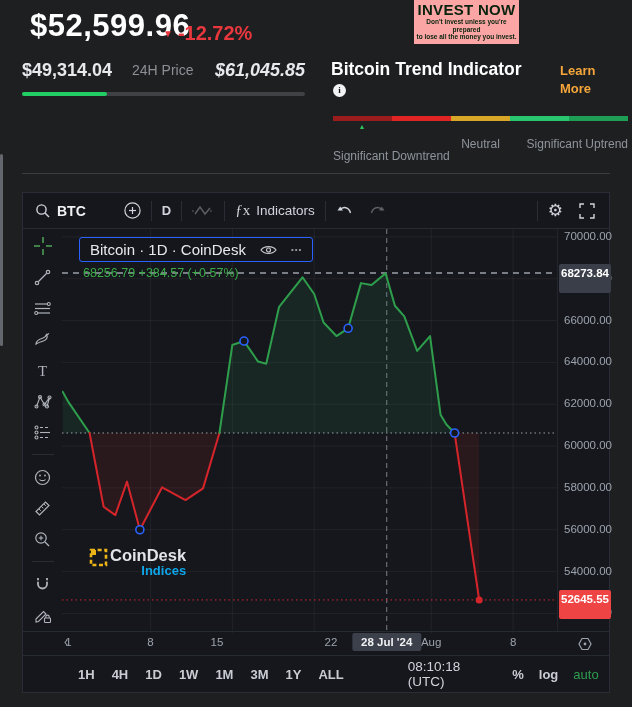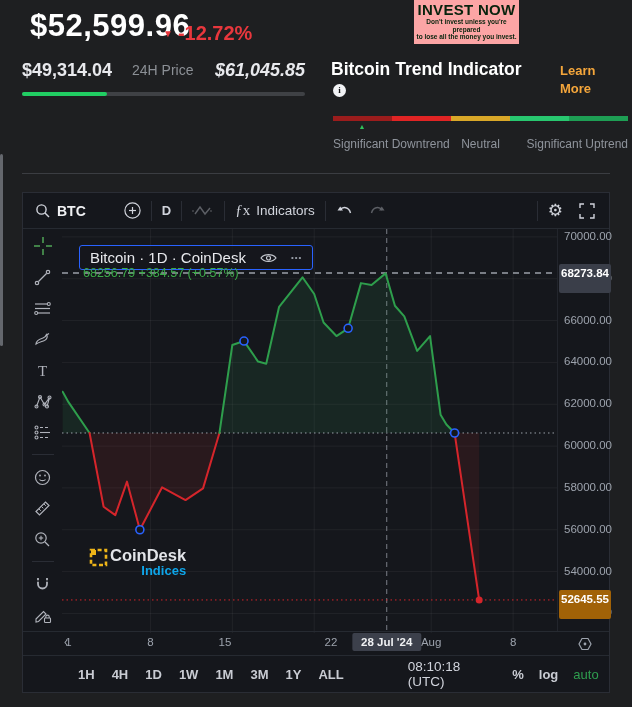--- a/index.html
+++ b/index.html
@@ -25,21 +25,21 @@
   .range-high { position:absolute; left:215px; top:60px; font-size:18px; font-weight:bold;font-style:italic; }
   .pbar { position:absolute; left:22px; top:92px; width:283px; height:4px; background:#3f4145; border-radius:2px; }
   .pbar-fill { height:4px; background:#21ce63; border-radius:2px; }
   .trend-title { position:absolute; left:331px; top:59px; font-size:17.5px; font-weight:bold; color:#ffffff; }
   .info-i { position:absolute; left:333px; top:84px; width:13px; height:13px; border-radius:50%; background:#f2f3f5; color:#141518; font-size:9px; font-weight:bold; text-align:center; line-height:13px; font-family:"Liberation Serif", serif; }
   .learn { position:absolute; left:560px; top:62px; font-size:13px; font-weight:bold; color:#f5a63b; line-height:18px; }
   .tbar { position:absolute; left:333px; top:116px; width:295px; height:5px; display:flex; }
   .tbar > div { flex:1; height:5px; }
   .tmarker { position:absolute; top:123px; font-size:7px; color:#2fc25a; transform:translateX(-50%); }
   .tlabels { position:absolute; left:333px; top:137px; width:295px; font-size:12px; color:#8f949c; }
-  .tl-a { position:absolute; left:0; }
+  .tl-a { position:absolute; left:0;margin-top:12px; }
   .tl-b { position:absolute; left:50%; transform:translateX(-50%); }
   .tl-c { position:absolute; right:0; }
   .hdr-divider { position:absolute; left:22px; top:173px; width:588px; height:1px; background:#3b3d42; }
   
   .panel { position:absolute; left:22px; top:192px; width:588px; height:501px; background:#15171c; border:1px solid #2a2d35; display:flex; flex-direction:column; }
   .tv-toolbar { height:36px; display:flex; align-items:center; border-bottom:1px solid #262a31; color:#d1d4dc; flex:0 0 36px; }
   .tv-toolbar svg { display:block; }
   .tbtn { display:flex; align-items:center; gap:6px; cursor:pointer; }
   .tv-sep { width:1px; height:20px; background:#2a2d35; margin:0 10px; }
   .sym-txt { font-size:14px; font-weight:bold; color:#f0f1f3; }
@@ -47,33 +47,33 @@
   .fx-txt { font-size:15px; font-family:"Liberation Serif", serif; }
   .ind-txt { font-size:13.5px; }
   .gear-glyph { font-size:17px; color:#cfd2d9; }
   .dim { opacity:.38; }
   .tv-body { flex:1; display:flex; min-height:0; }
   .tools { width:39px; flex:0 0 39px; display:flex; flex-direction:column; align-items:center; padding-top:8px; gap:13px; overflow:hidden; }
   .tools .sep { width:22px; height:1px; background:#2a2d35; flex:0 0 1px; }
   .tool { width:22px; height:18px; display:flex; align-items:center; justify-content:center; cursor:pointer; flex:0 0 18px; }
   .plot { position:relative; width:495px; flex:0 0 495px; }
   .plot svg.main { position:absolute; left:0; top:0; }
-  .legend { position:absolute; left:17px; top:16px; display:inline-flex; align-items:center; gap:14px; border:1px solid #2962ff; border-radius:3px; padding:3px 10px; background:rgba(21,23,28,.75); z-index:3; }
+  .legend { position:absolute; left:17px; top:8px; display:inline-flex; align-items:center; gap:14px; border:1px solid #2962ff; border-radius:3px; padding:3px 10px; background:rgba(21,23,28,.75); z-index:3; }
   .legend-title { font-size:15px; color:#e8e9ed; white-space:nowrap; }
   .legend-dots { font-size:8px; color:#9ba0aa; letter-spacing:1px; }
   .ohlc { position:absolute; left:21px; top:37px; font-size:12.5px; color:#3cab49; z-index:3; white-space:nowrap; }
   .wmark { position:absolute; left:26px; top:318px; display:flex; z-index:2; }
   .wmark-txt { display:flex; flex-direction:column; align-items:flex-end; }
   .wm1 { font-size:16.5px; font-weight:800; color:#e2e4e8; line-height:17px; }
   .wm2 { font-size:13px; font-weight:800; color:#0ea5e9; line-height:14px; }
   .paxis { position:relative; flex:1; border-left:1px solid #22252c; font-size:11.5px; color:#9da3ad; }
   .pa-lbl { position:absolute; left:6px; white-space:nowrap; }
   .pa-box { position:absolute; left:1px; width:52px; height:29px; line-height:19px; text-align:center; font-weight:bold; font-size:11.5px; border-radius:2px; z-index:2; }
   .pa-ref { background:#3a3e49; color:#ffffff; }
-  .pa-last { background:#a16207; color:#ffffff; }
+  .pa-last { background:#ef4444; color:#ffffff; }
   .taxis { position:relative; height:24px; flex:0 0 24px; border-top:1px solid #262a31; font-size:11.5px; color:#9da3ad; }
   .ta-lbl { position:absolute; top:4px; transform:translateX(-50%); }
   .ta-box { position:absolute; top:1px; transform:translateX(-50%); background:#3c404b; color:#f0f1f3; font-weight:bold; padding:3px 9px; border-radius:2px; white-space:nowrap; z-index:2; }
   .ta-collapse { position:absolute; left:41px; top:3px; color:#9da3ad; font-size:12px; cursor:pointer; }
   .ta-hex { position:absolute; right:16px; top:4px; cursor:pointer; }
   .tv-footer { height:37px; flex:0 0 37px; border-top:1px solid #262a31; display:flex; align-items:center; padding-left:55px; padding-right:16px; color:#c9ccd3; font-size:13px;gap:12px; }
   .ranges { display:flex; gap:17px; font-weight:bold; }
   .ranges span { cursor:pointer; }
   .ft-sep { width:1px; height:20px; background:#2a2d35; margin:0 14px; }
   .clock { margin-left:auto; font-size:13.5px; color:#d1d4dc; }
@@ -368,21 +368,21 @@
   </div>
 
   <div class="taxis" id="taxis">
     <span class="ta-collapse">‹</span>
     <svg class="ta-hex" width="16" height="16" viewBox="0 0 16 16">
         <polygon points="5,2.5 11,2.5 14,8 11,13.5 5,13.5 2,8" fill="none" stroke="#9da3ad" stroke-width="1.2"></polygon>
         <circle cx="8" cy="8" r="1.4" fill="#9da3ad"></circle>
       </svg>
   <div class="ta-lbl" style="left: 45.5px;">1</div>
       <div class="ta-lbl" style="left: 127.4px;">8</div>
-      <div class="ta-lbl" style="left: 202px;">15</div>
+      <div class="ta-lbl" style="left: 194px;">15</div>
       <div class="ta-lbl" style="left: 308px;">22</div>
       <div class="ta-lbl" style="left: 408.2px;">Aug</div>
       <div class="ta-lbl" style="left: 490.1px;">8</div>
       <div class="ta-box" style="left: 363.74px;">28 Jul '24</div>
     </div>
 
   <div class="tv-footer">
     <div class="ranges" id="ranges">
         <span>1H</span>
         <span>4H</span>

